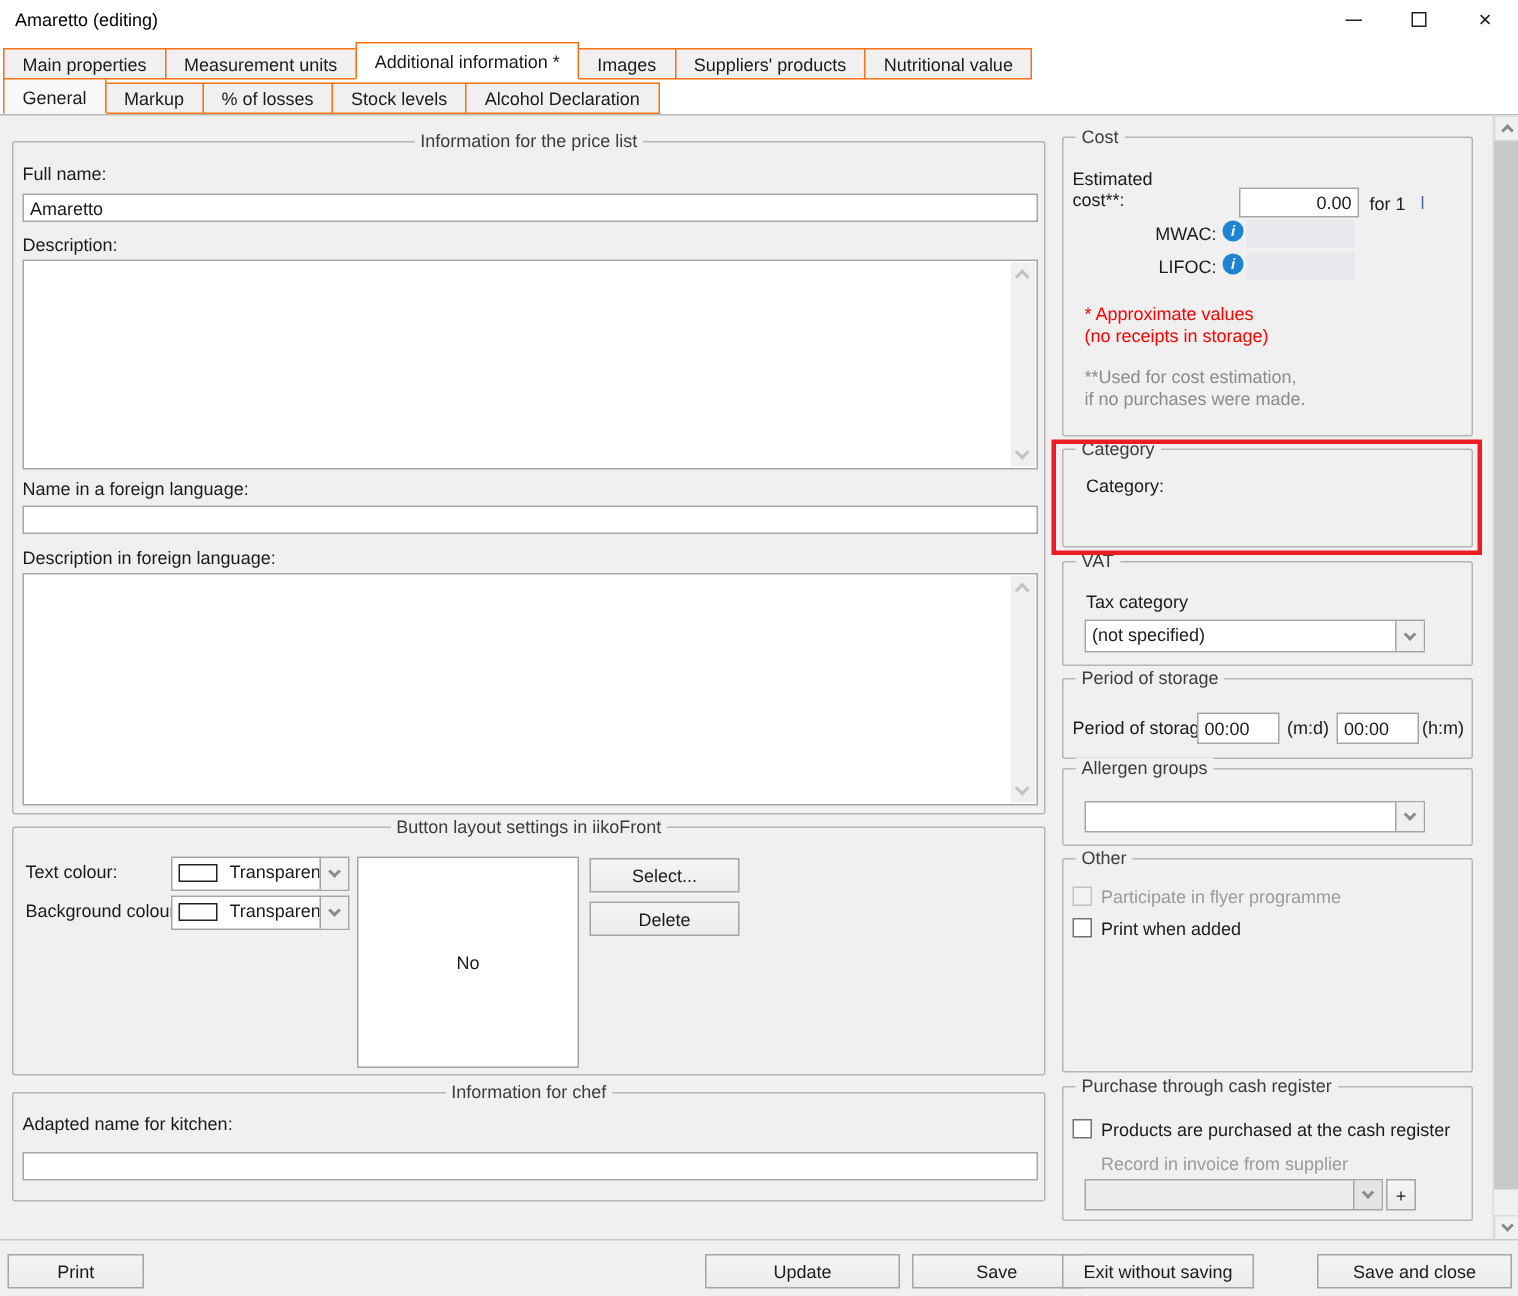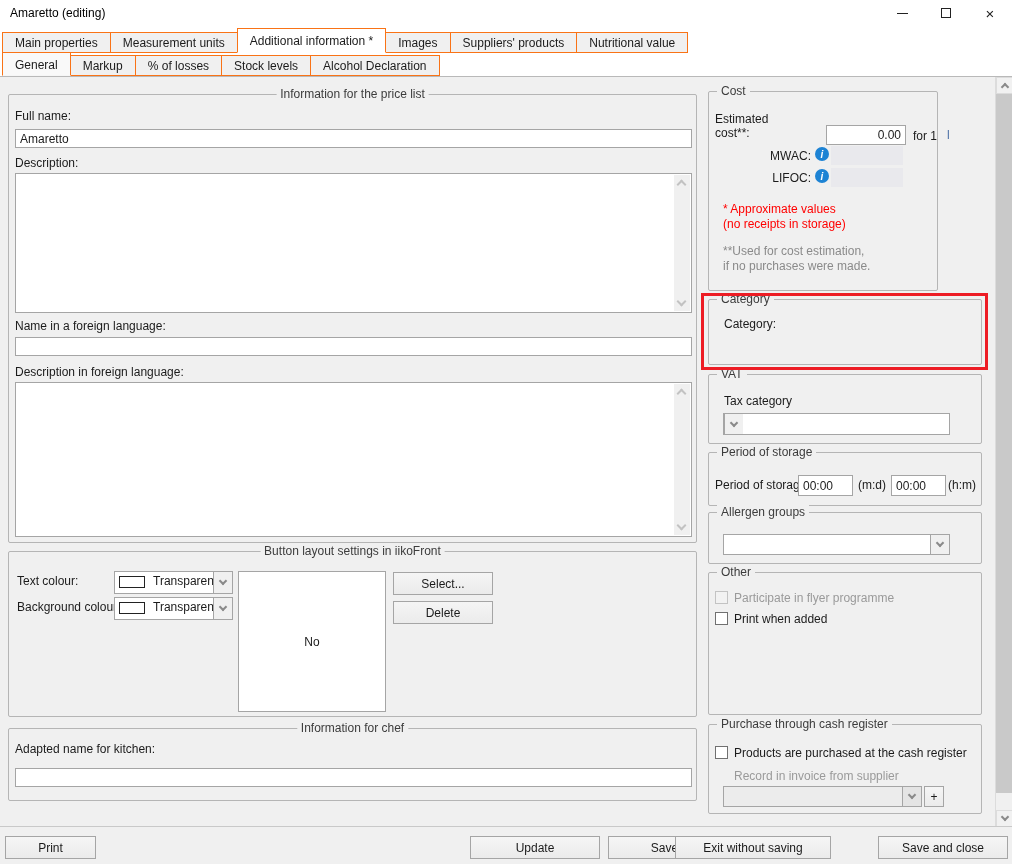--- a/index.html
+++ b/index.html
@@ -157,21 +157,21 @@
     <div class="btn" style="left:384px; top:20px; width:100px; height:23px;">Select...</div>
     <div class="btn" style="left:384px; top:49px; width:100px; height:23px;">Delete</div>
   </div>
 
   <div class="group" style="left:8px; top:651px; width:689px; height:73px;">
     <span class="legend center">Information for chef</span>
     <span class="lbl" style="left:6px; top:13px;">Adapted name for kitchen:</span>
     <input class="tb" style="left: 6px; top: 39px; width: 677px; height: 19px;" value="">
   </div>
 
-  <div class="group" style="left:708px; top:14px; width:230px; height:200px;">
+  <div class="group" style="left:708px; top:14px; width:274px; height:200px;">
     <span class="legend left">Cost</span>
     <span class="lbl" style="left:6px; top:20px; width:78px; white-space:normal;">Estimated cost**:</span>
     <input class="tb" style="left: 117px; top: 33px; width: 80px; height: 20px; text-align: right;" value="0.00">
     <span class="lbl" style="left:204px; top:37px;">for 1</span>
     <span class="lbl unit-link" style="left:238px; top:36px;">l</span>
     <span class="lbl" style="left:20px; top:57px; width:82px; text-align:right;">MWAC:</span>
     <span class="info-icon" style="left:106px; top:55px;">i</span>
     <div class="ro-field" style="left:122px; top:54px; width:72px; height:19px;"></div>
     <span class="lbl" style="left:20px; top:79px; width:82px; text-align:right;">LIFOC:</span>
     <span class="info-icon" style="left:106px; top:77px;">i</span>
@@ -190,20 +190,21 @@
 
   <div class="group" style="left:708px; top:222px; width:274px; height:66px;">
     <span class="legend left">Category</span>
     <span class="lbl" style="left:15px; top:17px;">Category:</span>
   </div>
 
   <div class="group" style="left:708px; top:297px; width:274px; height:70px;">
     <span class="legend left">VAT</span>
     <span class="lbl" style="left:15px; top:19px;">Tax category</span>
     <div class="combo" style="left:14px; top:38px; width:227px; height:22px;">
+      <span class="val">(not specified)</span>
       <span class="dd">
           <span class="chev"></span>
         </span>
     </div>
   </div>
 
   <div class="group" style="left:708px; top:375px; width:274px; height:54px;">
     <span class="legend left">Period of storage</span>
     <span class="lbl" style="left:6px; top:25px;">Period of storage</span>
     <input class="tb" style="left: 89px; top: 22px; width: 55px; height: 21px;" value="00:00">
@@ -253,15 +254,15 @@
         <span class="chev"></span>
       </div>
   </div>
 
 </div>
 
 <div class="footer">
   <div class="btn" style="left:5px; width:91px;">Print</div>
   <div class="btn" style="left:470px; width:130px;">Update</div>
   <div class="btn" style="left:608px; width:113px;">Save</div>
-  <div class="btn" style="left:675px; width:156px;">Exit without saving</div>
+  <div class="btn" style="left:708px; width:128px;">Exit without saving</div>
   <div class="btn" style="left:878px; width:130px;">Save and close</div>
 </div>
 
 </body></html>

